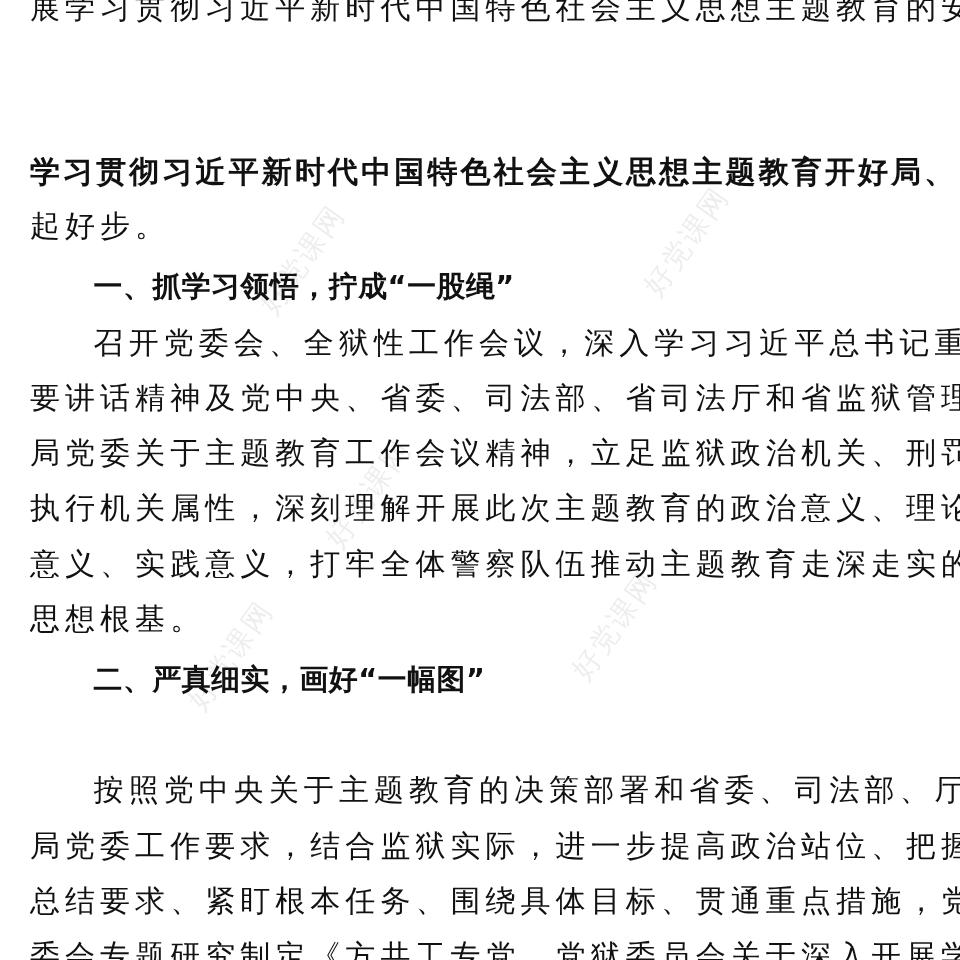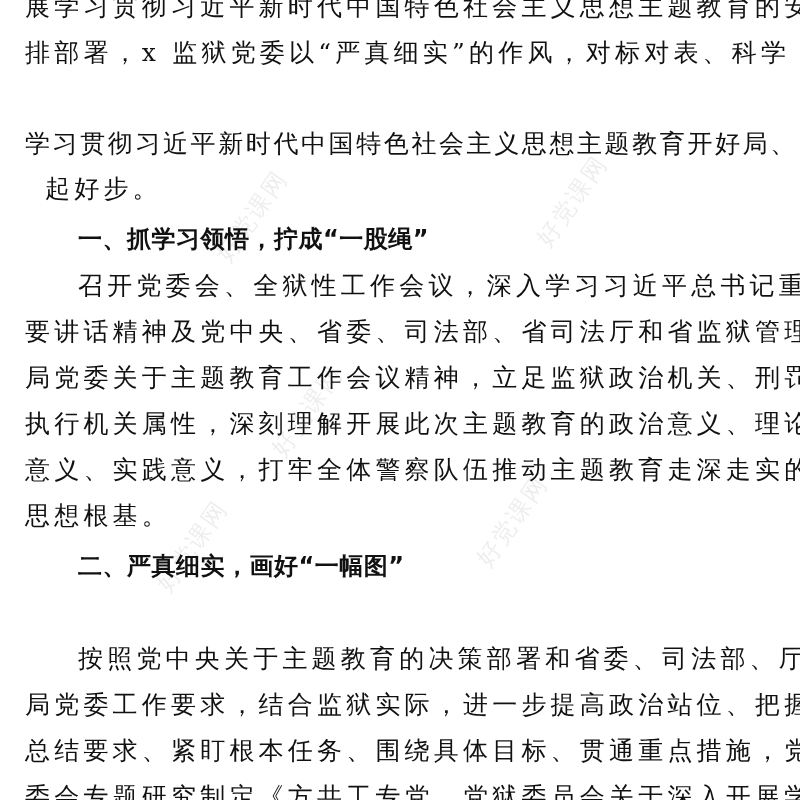--- a/index.html
+++ b/index.html
@@ -27,23 +27,22 @@
 
 <div class="page">
 
   <div class="wm" style="left:200px; top:200px;">好党课网</div>
   <div class="wm" style="left:520px; top:185px;">好党课网</div>
   <div class="wm" style="left:255px; top:395px;">好党课网</div>
   <div class="wm" style="left:140px; top:530px;">好党课网</div>
   <div class="wm" style="left:460px; top:505px;">好党课网</div>
 
   <div class="line" style="top:-8px;">展学习贯彻习近平新时代中国特色社会主义思想主题教育的安</div>
-  <div class="line" style="top:38px;">排部署，x 监狱党委以“严真细实”的作风，对标对表、科学</div>
-  <div class="line" style="top:129px; letter-spacing:2.6px;">学习贯彻习近平新时代中国特色社会主义思想主题教育开好局、</div>
-  <div class="line" style="top:174px;margin-left:20px;">起好步。</div>
+  <div class="line" style="top:129px; letter-spacing:2.6px;font-weight:bold;">学习贯彻习近平新时代中国特色社会主义思想主题教育开好局、</div>
+  <div class="line" style="top:174px;">起好步。</div>
 
   <div class="heading" style="top:224px;">一、抓学习领悟，拧成“一股绳”</div>
 
   <div class="line indent" style="top:271px;">召开党委会、全狱性工作会议，深入学习习近平总书记重</div>
   <div class="line" style="top:317px;">要讲话精神及党中央、省委、司法部、省司法厅和省监狱管理</div>
   <div class="line" style="top:363px;">局党委关于主题教育工作会议精神，立足监狱政治机关、刑罚</div>
   <div class="line" style="top:409px;">执行机关属性，深刻理解开展此次主题教育的政治意义、理论</div>
   <div class="line" style="top:455px;">意义、实践意义，打牢全体警察队伍推动主题教育走深走实的</div>
   <div class="line" style="top:501px;">思想根基。</div>
 

